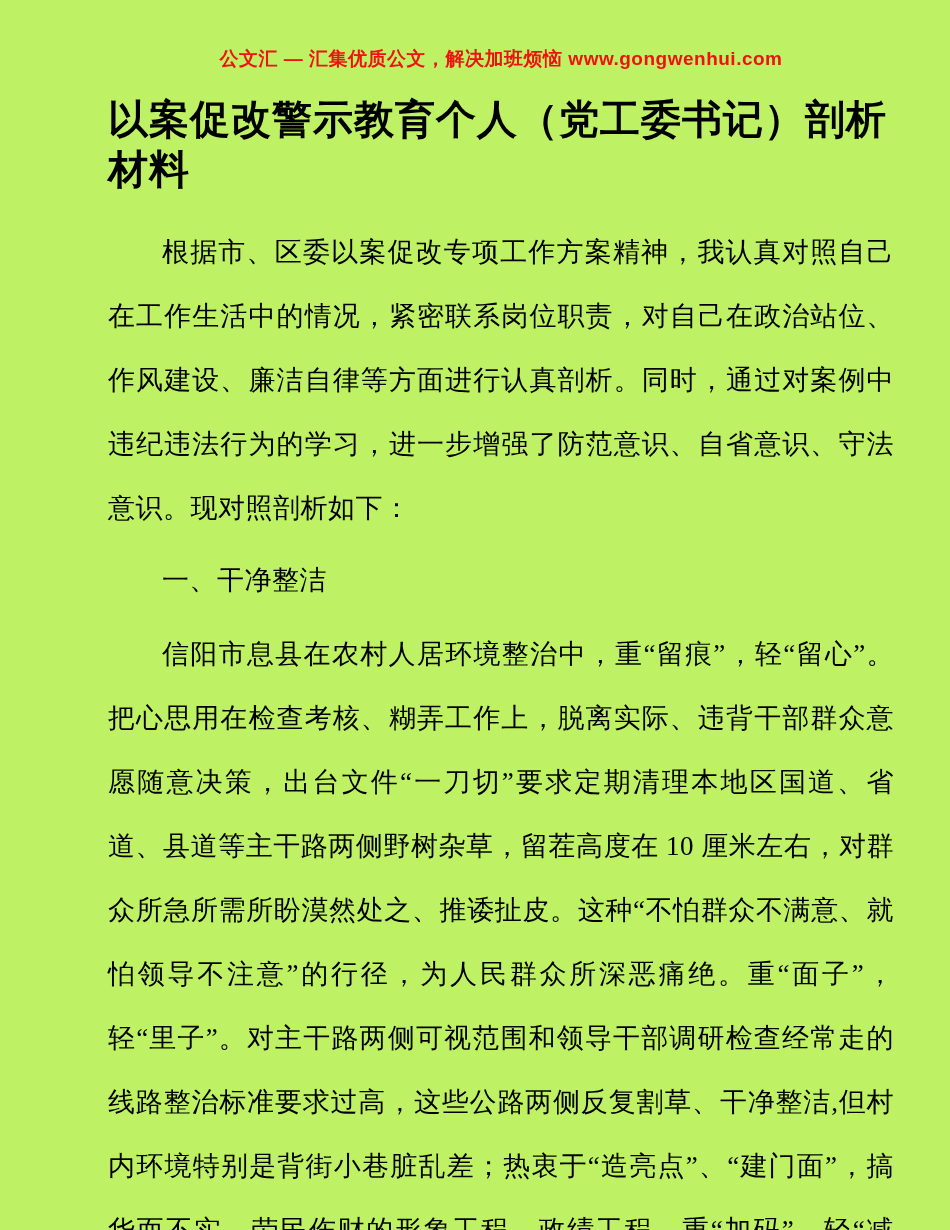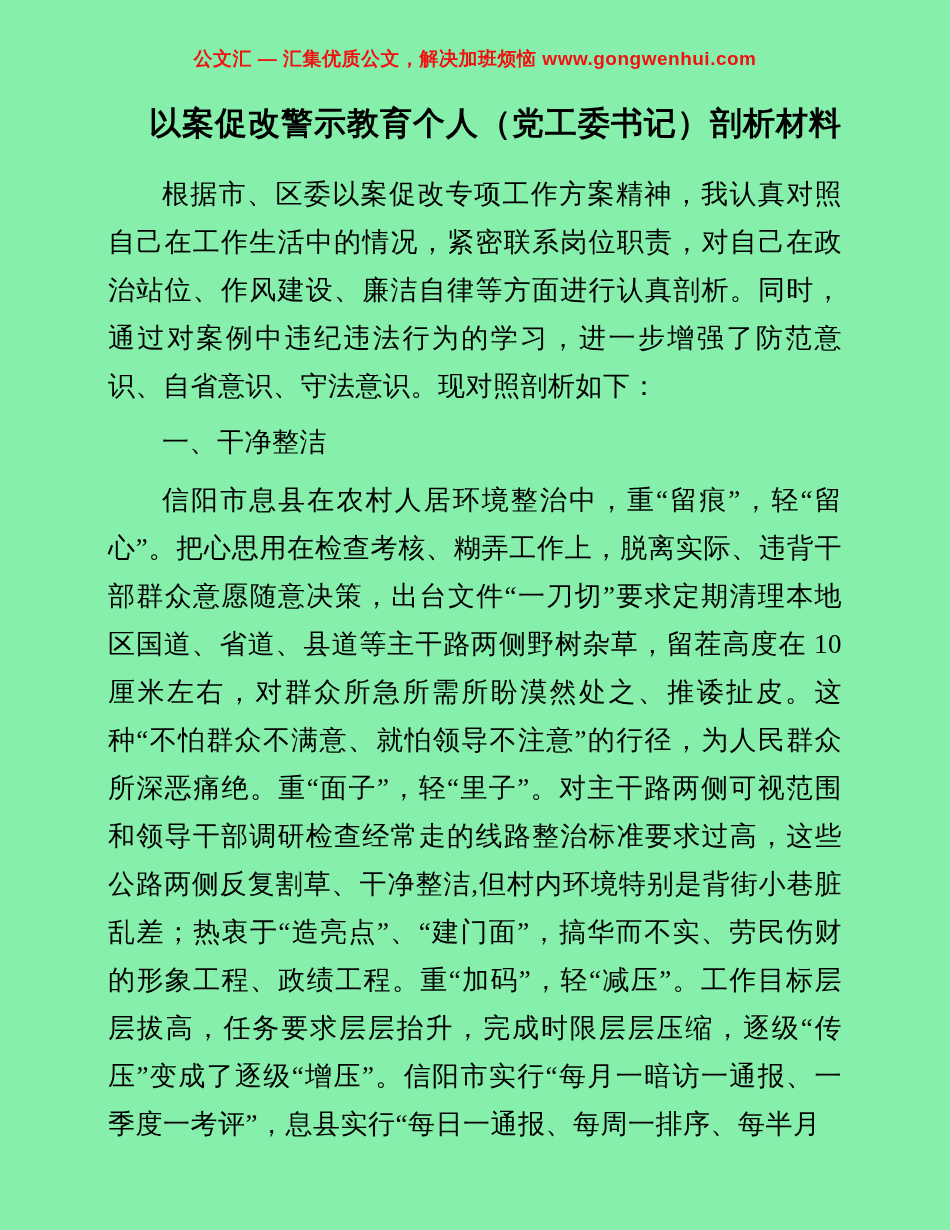--- a/index.html
+++ b/index.html
@@ -5,47 +5,48 @@
   html, body {
     margin: 0;
     padding: 0;
     background: #ffffff;
   }
   .page {
     position: relative;
     width: 950px;
     height: 1230px;
     margin: 0 auto;
-    background: #86efac;
+    background: #bef264;
     box-sizing: border-box;
-    padding: 46px 108px 0 108px;
+    padding: 46px 56px 0 108px;
     overflow: hidden;
     font-family: "Liberation Serif", serif;
     color: #000000;
   }
   .watermark {
     text-align: center;
     font-family: "Liberation Sans", sans-serif;
     font-size: 19px;
     font-weight: 700;
     letter-spacing: 0.5px;
     margin-bottom: 26px;
     white-space: nowrap;
   }
   .title {
-    font-size: 32px;
+    font-size: 40px;
     font-weight: 700;
-    text-align: right;
+    text-align: left;
     line-height: 50px;
     margin: 0 0 22px 0;
     letter-spacing: 1px;
+    font-family: Liberation Mono, monospace;
   }
   .para {
     font-size: 27px;
-    line-height: 48px;
+    line-height: 64px;
     text-align: justify;
     text-indent: 2em;
     margin: 0;
     letter-spacing: 0.5px;
   }
   .para + .para {
     margin-top: 8px;
   }
   .section-heading {
     margin-top: 10px;

